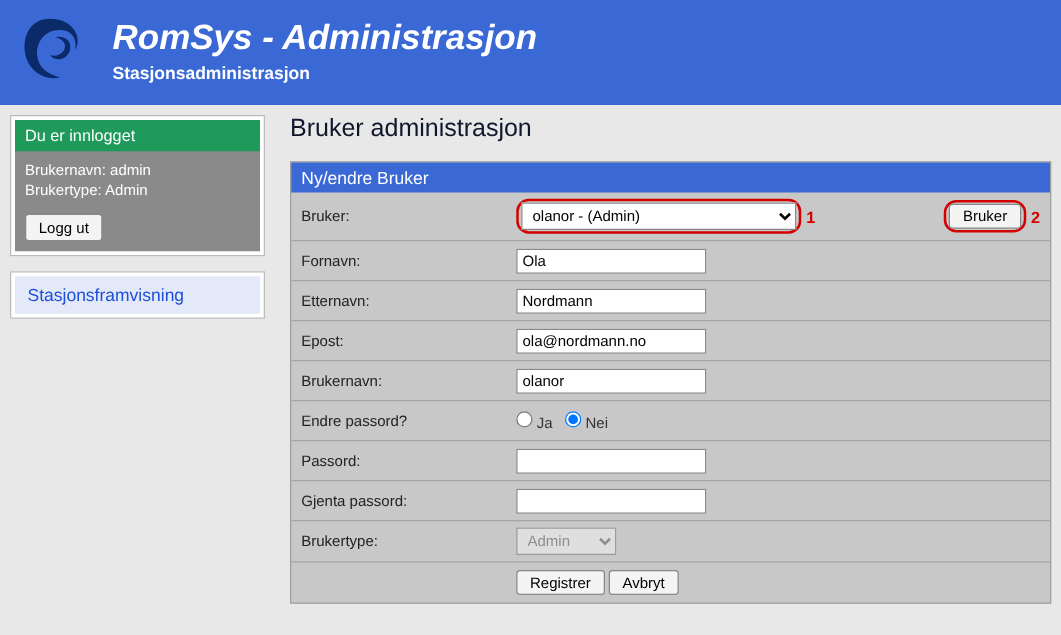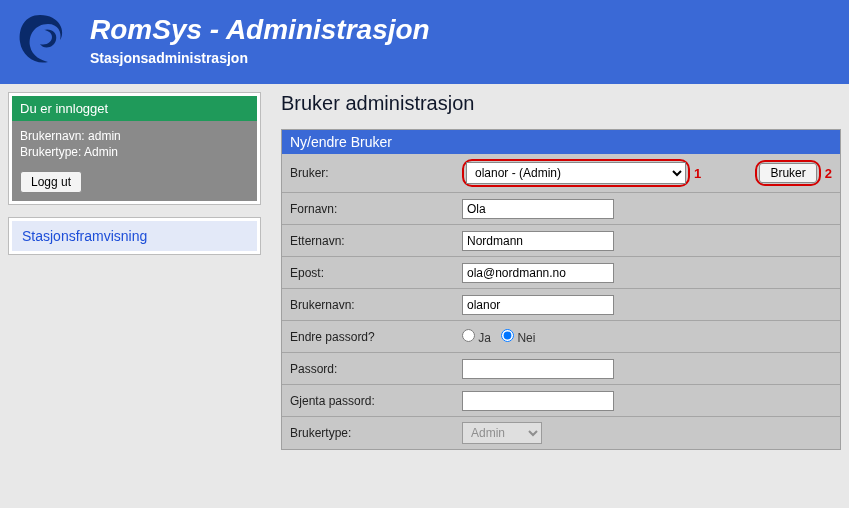--- a/index.html
+++ b/index.html
@@ -33,21 +33,21 @@
     font-weight: bold;
     font-family: Arial, sans-serif;
   }
   .layout {
     display: flex;
     padding: 8px;
     gap: 20px;
     align-items: flex-start;
   }
   .sidebar {
-    width: 253px;
+    width: 204px;
     flex-shrink: 0;
   }
   .panel {
     border: 1px solid #bcbcbc;
     background: #fff;
     margin-bottom: 12px;
     padding: 3px;
   }
   .login-box {
     background: #8a8a8a;
@@ -273,16 +273,21 @@
 
       <div class="form-row">
         <div class="form-label">Brukertype:</div>
         <div class="form-control">
           <select class="select-input select-disabled" disabled="">
             <option>Admin</option>
           </select>
         </div>
       </div>
 
+      <div class="form-row btn-row">
+        <button class="btn">Registrer</button>
+        &nbsp;
+        <button class="btn">Avbryt</button>
+      </div>
 
     </div>
   </div>
 </div>
 
 </body></html>

